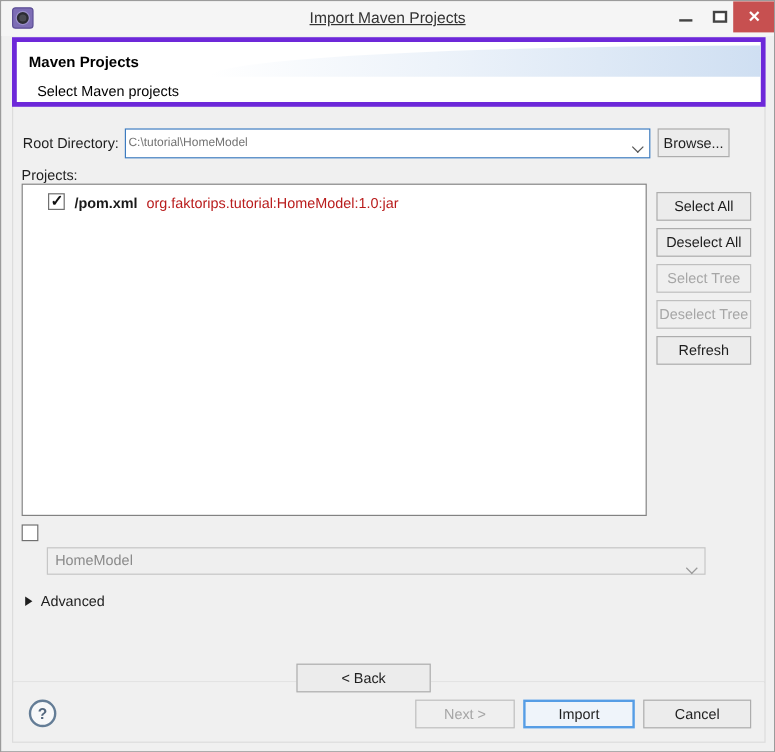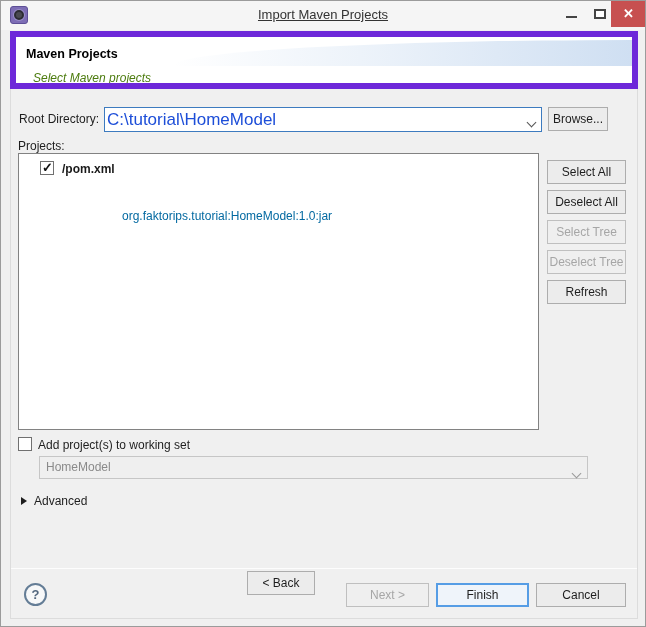--- a/index.html
+++ b/index.html
@@ -26,26 +26,26 @@
   .ctrl-max .box { position:absolute; left:7px; top:8px; width:12px; height:10px; border:2px solid #444; background:#fff; }
   .ctrl-close { left:610px; width:35px; height:26px; background:#c75050; color:#fff;
     text-align:center; line-height:25px; font-size:13px; font-weight:bold; }
 
   
   .content-frame { position:absolute; left:9px; top:30px; width:628px; height:588px;
     border:1px solid #dcdcdc; pointer-events:none; }
 
   
   .header { position:absolute; left:9px; top:30px; width:628px; height:58px;
-    background:#ffffff; border:6px solid #6d28d9; overflow:hidden; }
+    background:#ffffff; border:4px solid #6d28d9; overflow:hidden; }
   .swoosh { position:absolute; right:0; top:3px; width:460px; height:26px;
     border-top-left-radius:100% 100%;
     background:linear-gradient(to right, rgba(219,231,245,0) 0%, rgba(219,231,245,.55) 45%, #cfdff2 100%); }
   .header-title { position:absolute; left:10px; top:10px; font-weight:bold; font-size:12.5px; color:#000; }
-  .header-sub { position:absolute; left:17px; top:34px; color:#4d7c0f;font-style:italic; }
+  .header-sub { position:absolute; left:17px; top:34px; color:#000000; }
 
   
   .btn { position:absolute; height:24px; background:#ececec; border:1px solid #adadad;
     color:#1e1e1e; text-align:center; font-family:"Liberation Sans",sans-serif; font-size:12px;
     line-height:22px; cursor:pointer; }
   .btn.disabled { color:#a6a6a6; border-color:#bfbfbf; background:#efefef; cursor:default; }
   .btn.default { border:2px solid #569de5; line-height:20px; background:#eff4fa; }
 
   .checkbox { position:absolute; width:14px; height:14px; background:#fff;
     border:1px solid #707070; cursor:pointer; }
@@ -54,32 +54,32 @@
   .chev { display:inline-block; width:7px; height:7px;
     border-right:1.5px solid #555; border-bottom:1.5px solid #555;
     transform:rotate(45deg); }
   .chev.gray { border-color:#9a9a9a; }
 
   
   .lbl-root { position:absolute; left:18px; top:111px; }
   .combo-root { position:absolute; left:103px; top:106px; width:438px; height:25px;
     background:#fff; border:1px solid #3d7bbf; }
   .combo-root input { position:absolute; left:2px; top:1px; width:405px; height:21px;
-    border:none; outline:none; font-family:"Liberation Sans",sans-serif; font-size:17px; color:#1d4ed8; background:transparent; }
+    border:none; outline:none; font-family:"Liberation Sans",sans-serif; font-size:10px; color:#737373; background:transparent; }
   .combo-root .chev-wrap { position:absolute; right:6px; top:7px; }
   .btn-browse { left:547px; top:106px; width:60px; }
 
   
   .lbl-projects { position:absolute; left:17px; top:138px; }
   .list { position:absolute; left:17px; top:152px; width:521px; height:277px;
     background:#fff; border:1px solid #828282; }
   .list-item { position:relative; height:22px; margin-top:4px; cursor:default; }
   .list-item .checkbox { left:21px; top:3px; }
   .item-path { position:absolute; left:43px; top:4px; font-weight:bold; color:#1a1a1a; }
-  .item-artifact { position:absolute; left:103px; top:4px; color:#0369a1;margin-top:47px; }
+  .item-artifact { position:absolute; left:103px; top:4px; color:#b91c1c; }
 
   .side-btn { left:546px; width:79px; }
 
   
   .ws-check { left:17px; top:436px; }
   .ws-label { position:absolute; left:37px; top:437px; cursor:default; }
   .combo-disabled { position:absolute; left:38px; top:455px; width:549px; height:23px;
     background:#efefef; border:1px solid #c6c6c6; color:#8a8a8a; line-height:21px; padding-left:6px; }
   .combo-disabled .chev-wrap { position:absolute; right:7px; top:6px; }
 
@@ -87,21 +87,21 @@
   .adv-arrow { position:absolute; left:20px; top:496px; width:0; height:0;
     border-left:6px solid #1e1e1e; border-top:4px solid transparent; border-bottom:4px solid transparent; cursor:pointer; }
   .adv-label { position:absolute; left:33px; top:493px; cursor:pointer;text-align:right; }
 
   
   .separator { position:absolute; left:10px; top:567px; width:626px; height:1px; background:#a9a9a9;
     border-bottom:1px solid #fdfdfd; }
   .help-circle { position:absolute; left:23px; top:582px; width:23px; height:23px; border-radius:50%;
     border:2px solid #647d96; color:#53677e; text-align:center; line-height:19px;
     font-weight:bold; font-size:13px; cursor:pointer; background:#f7f8f9; }
-  .btn-back   { left:246px; top:570px; width:68px; }
+  .btn-back   { left:246px; top:552px; width:112px; }
   .btn-next   { left:345px; top:582px; width:83px; }
   .btn-finish { left:435px; top:582px; width:93px; }
   .btn-cancel { left:535px; top:582px; width:90px; }
 </style>
 </head>
 <body>
 
 <div class="window">
 
   <div class="titlebar">
@@ -144,29 +144,28 @@
     </div>
   </div>
 
   <div class="btn side-btn" style="top:159px">Select All</div>
   <div class="btn side-btn disabled" style="top:219px">Select Tree</div>
   <div class="btn side-btn" style="top:189px">Deselect All</div>
   <div class="btn side-btn disabled" style="top:249px">Deselect Tree</div>
   <div class="btn side-btn" style="top:279px">Refresh</div>
 
   <div class="checkbox ws-check"></div>
-  <div class="ws-label">Add project(s) to working set</div>
   <div class="combo-disabled">
     <span>HomeModel</span>
     <span class="chev-wrap"><span class="chev gray"></span></span>
   </div>
 
   <div class="adv-arrow"></div>
   <div class="adv-label">Advanced</div>
 
   <div class="separator"></div>
   <div class="help-circle">?</div>
   <div class="btn btn-back">&lt; Back</div>
   <div class="btn btn-next disabled">Next &gt;</div>
-  <div class="btn btn-finish default">Finish</div>
+  <div class="btn btn-finish default">Import</div>
   <div class="btn btn-cancel">Cancel</div>
 
 </div>
 
 </body></html>

